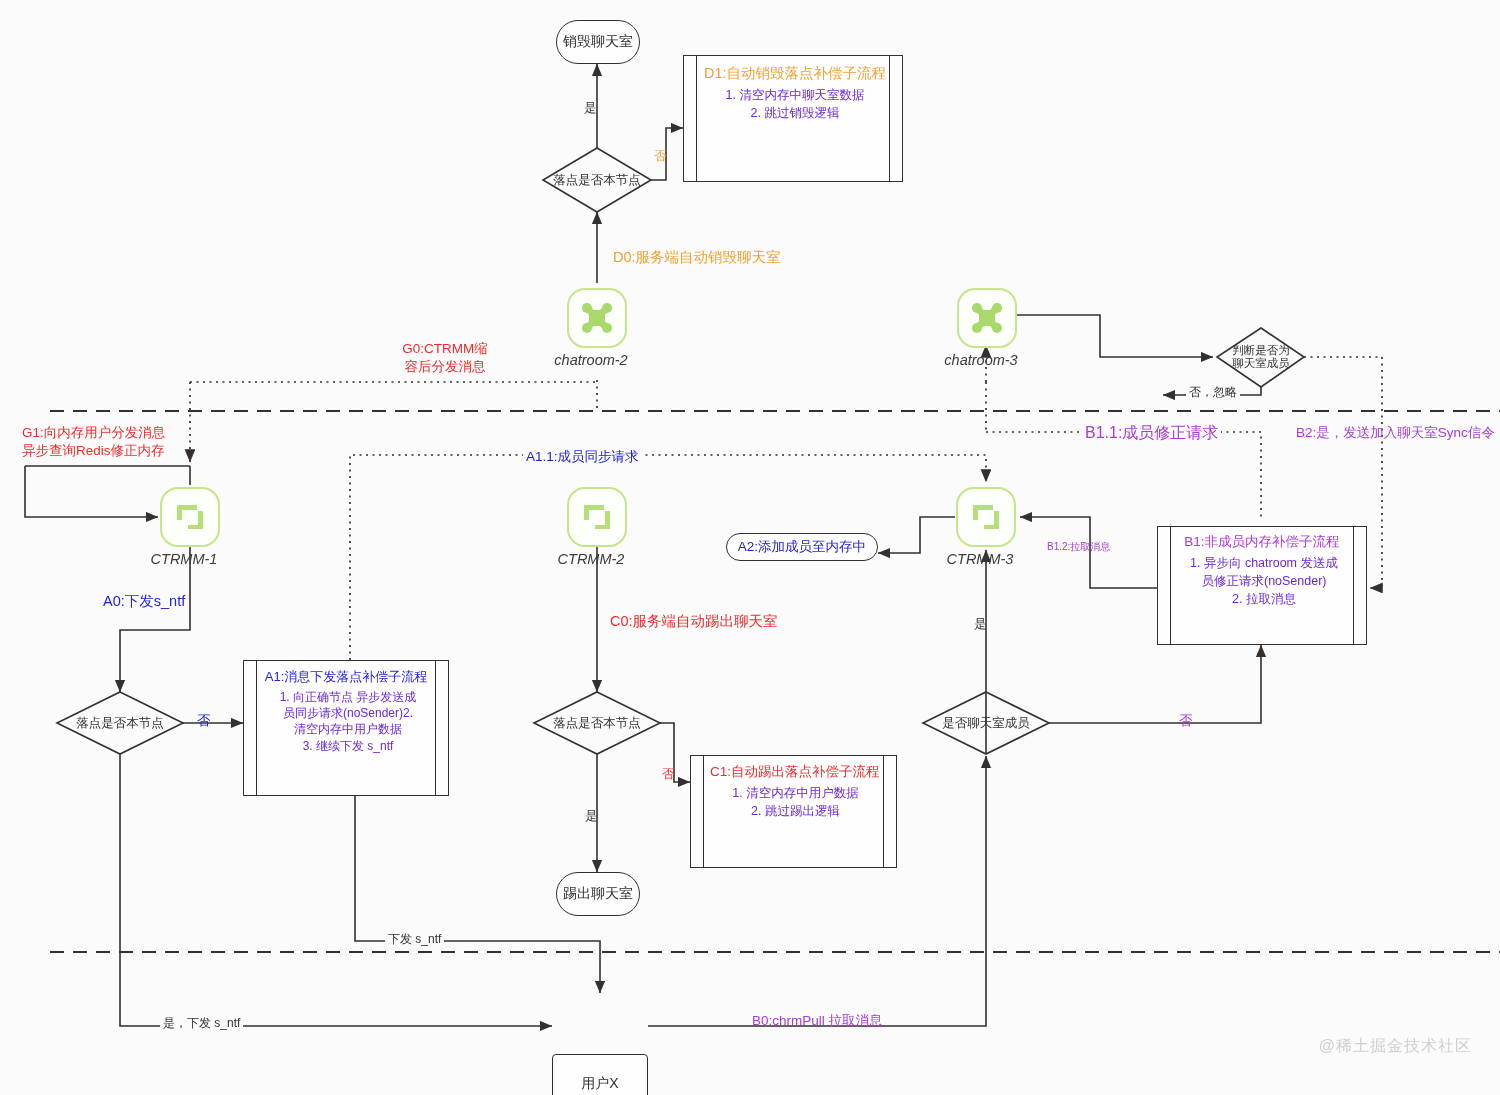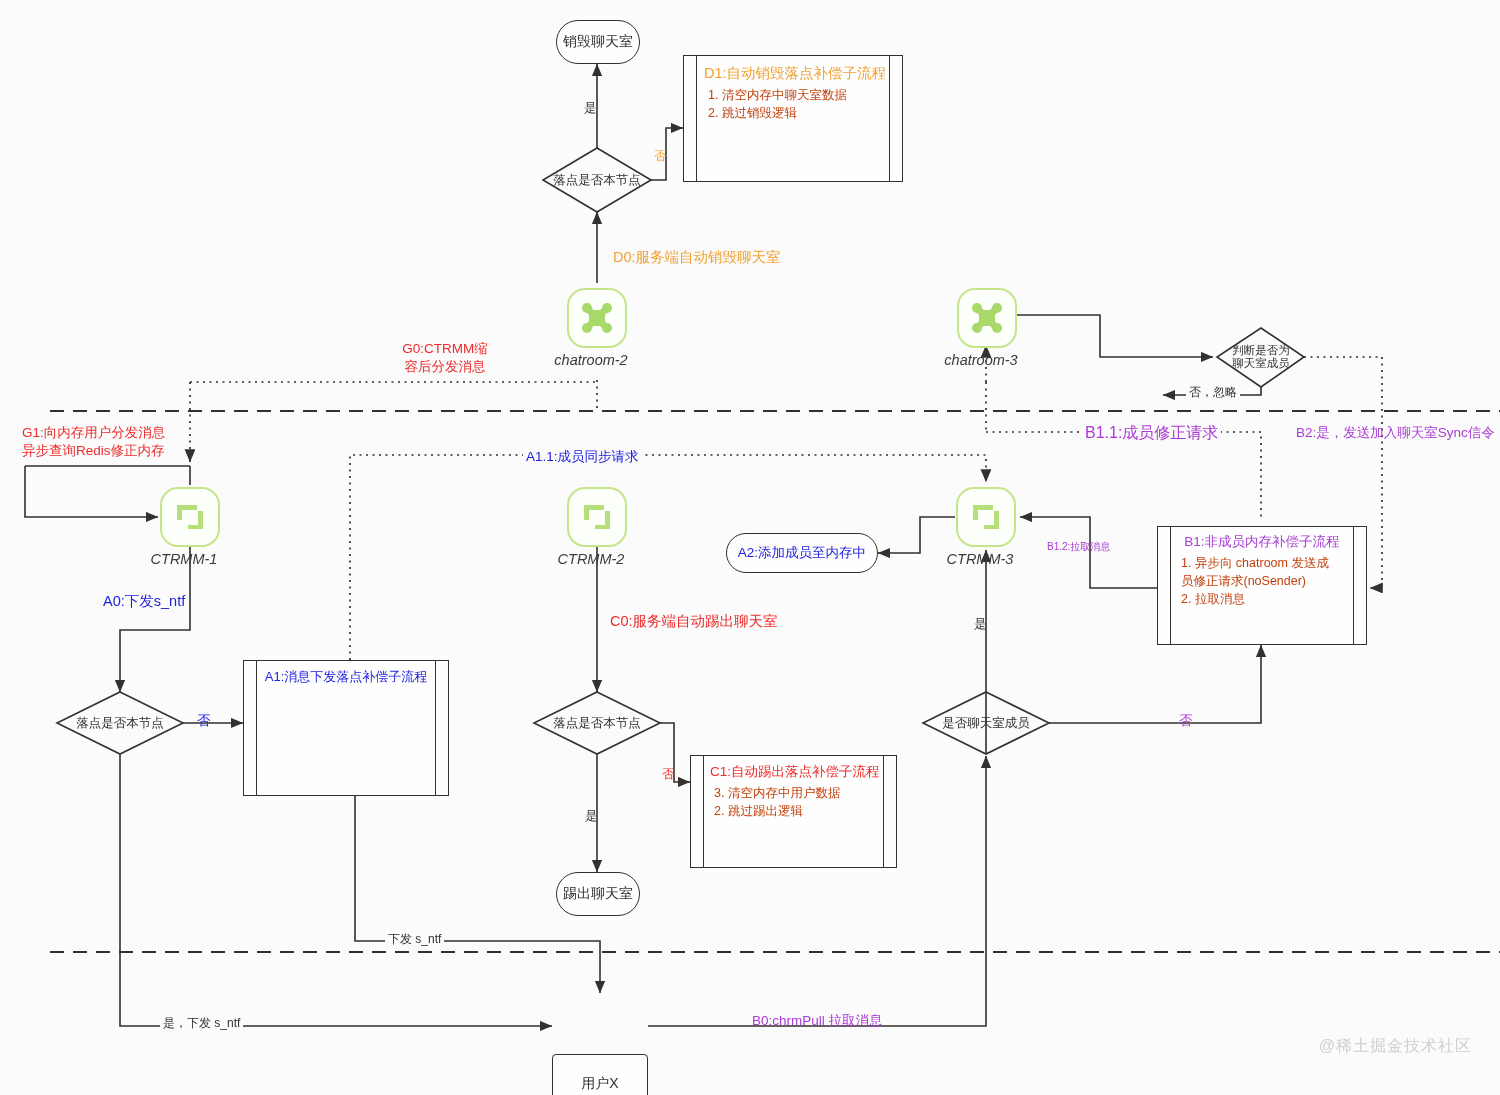--- a/index.html
+++ b/index.html
@@ -80,22 +80,23 @@
     font-size: 14.5px;
     text-align: center;
     margin-bottom: 3px;
     white-space: nowrap;
   }
   .subproc ol {
     margin: 0;
     padding: 0 0 0 4px;
     list-style: none;
     font-size: 12.5px;
-    color: #c2410c;
+    color: #6d28d9;
     line-height: 1.45;
+    text-align: center;
   }
   .subproc ol li { text-indent: 0; }
   
   .rectnode {
     border: 1.6px solid #33302e;
     border-radius: 4px;
     background: #fefefe;
     display: flex;
     align-items: center;
     justify-content: center;
@@ -342,21 +343,21 @@
         <g fill="#ffffff">
           <circle cx="14" cy="17" r="1.6"></circle>
           <circle cx="19" cy="17" r="1.6"></circle>
           <circle cx="24" cy="17" r="1.6"></circle>
         </g>
       </svg>
     </div>
     <div class="cap">CTRMM-3</div>
   </div>
 
-  <div class="node stadium" style="left:726px; top:533px; width:152px; height:40px;">
+  <div class="node stadium" style="left:726px; top:533px; width:152px; height:28px;">
     <span class="c-blue" style="font-size:13.5px;">A2:添加成员至内存中</span>
   </div>
 
   <div class="node subproc" style="left:1157px; top:526px; width:210px; height:119px;">
     <span class="bar-l"></span>
     <span class="bar-r"></span>
     <div class="content" style="left:19px; right:19px; top:6px;">
       <div class="title c-purple" style="font-size:13.5px; text-align:center;">B1:非成员内存补偿子流程</div>
       <ol>
         <li>1. 异步向 chatroom 发送成</li>
@@ -368,38 +369,44 @@
 
   <div class="diamond-wrap" style="left:56px; top:703px; width:128px; height:40px;">
     <span class="diamond-label">落点是否本节点</span>
   </div>
 
   <div class="node subproc" style="left:243px; top:660px; width:206px; height:136px;">
     <span class="bar-l"></span>
     <span class="bar-r"></span>
     <div class="content" style="left:18px; right:18px; top:7px;">
       <div class="title c-blue" style="font-size:13px;">A1:消息下发落点补偿子流程</div>
+      <ol style="font-size:12px; line-height:1.35;">
+        <li>1. 向正确节点 异步发送成</li>
+        <li>员同步请求(noSender)2.</li>
+        <li>清空内存中用户数据</li>
+        <li>3. 继续下发 s_ntf</li>
+      </ol>
     </div>
   </div>
 
   <div class="diamond-wrap" style="left:533px; top:703px; width:128px; height:40px;">
     <span class="diamond-label">落点是否本节点</span>
   </div>
 
   <div class="diamond-wrap" style="left:922px; top:703px; width:128px; height:40px;">
     <span class="diamond-label">是否聊天室成员</span>
   </div>
 
   <div class="node subproc" style="left:690px; top:755px; width:207px; height:113px;">
     <span class="bar-l"></span>
     <span class="bar-r"></span>
     <div class="content" style="left:19px; right:19px; top:7px;">
       <div class="title c-red" style="font-size:13.5px;">C1:自动踢出落点补偿子流程</div>
       <ol>
-        <li>3. 清空内存中用户数据</li>
+        <li>1. 清空内存中用户数据</li>
         <li>2. 跳过踢出逻辑</li>
       </ol>
     </div>
   </div>
 
   <div class="node stadium" style="left:556px; top:872px; width:84px; height:44px;">
     <span>踢出聊天室</span>
   </div>
 
   <div class="node rectnode" style="left:552px; top:1043px; width:96px; height:60px;margin-top:11px;">

